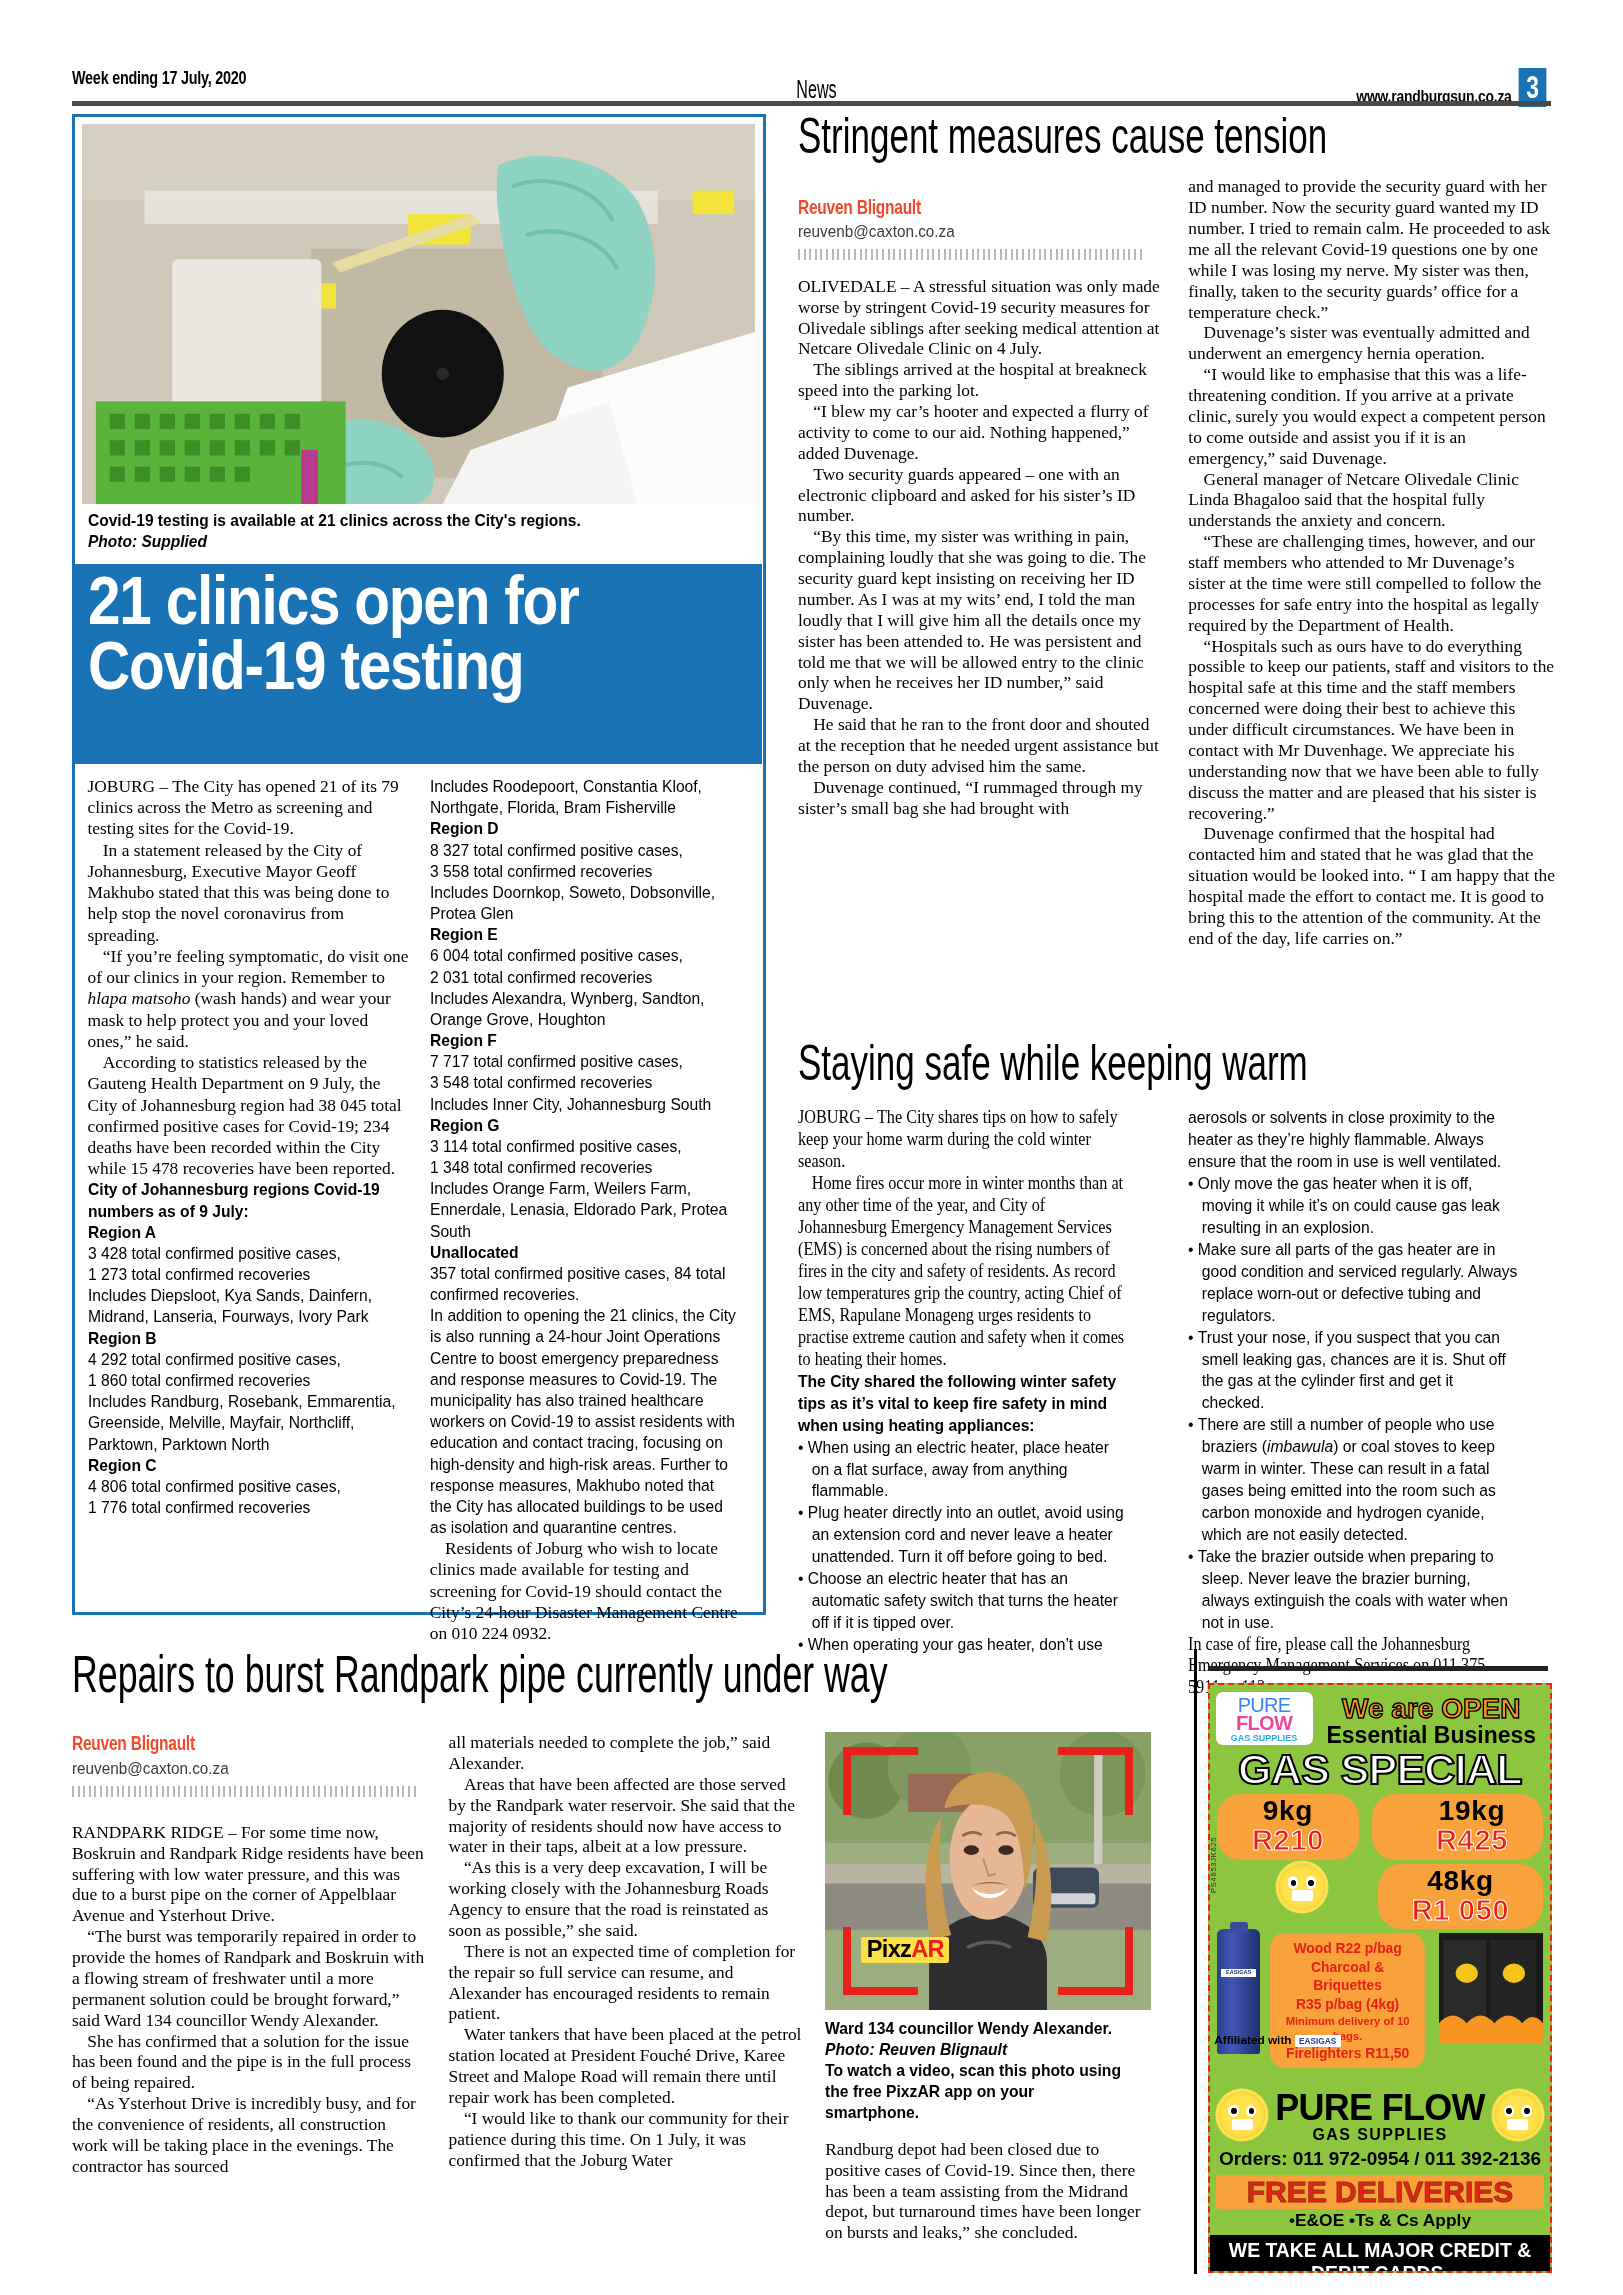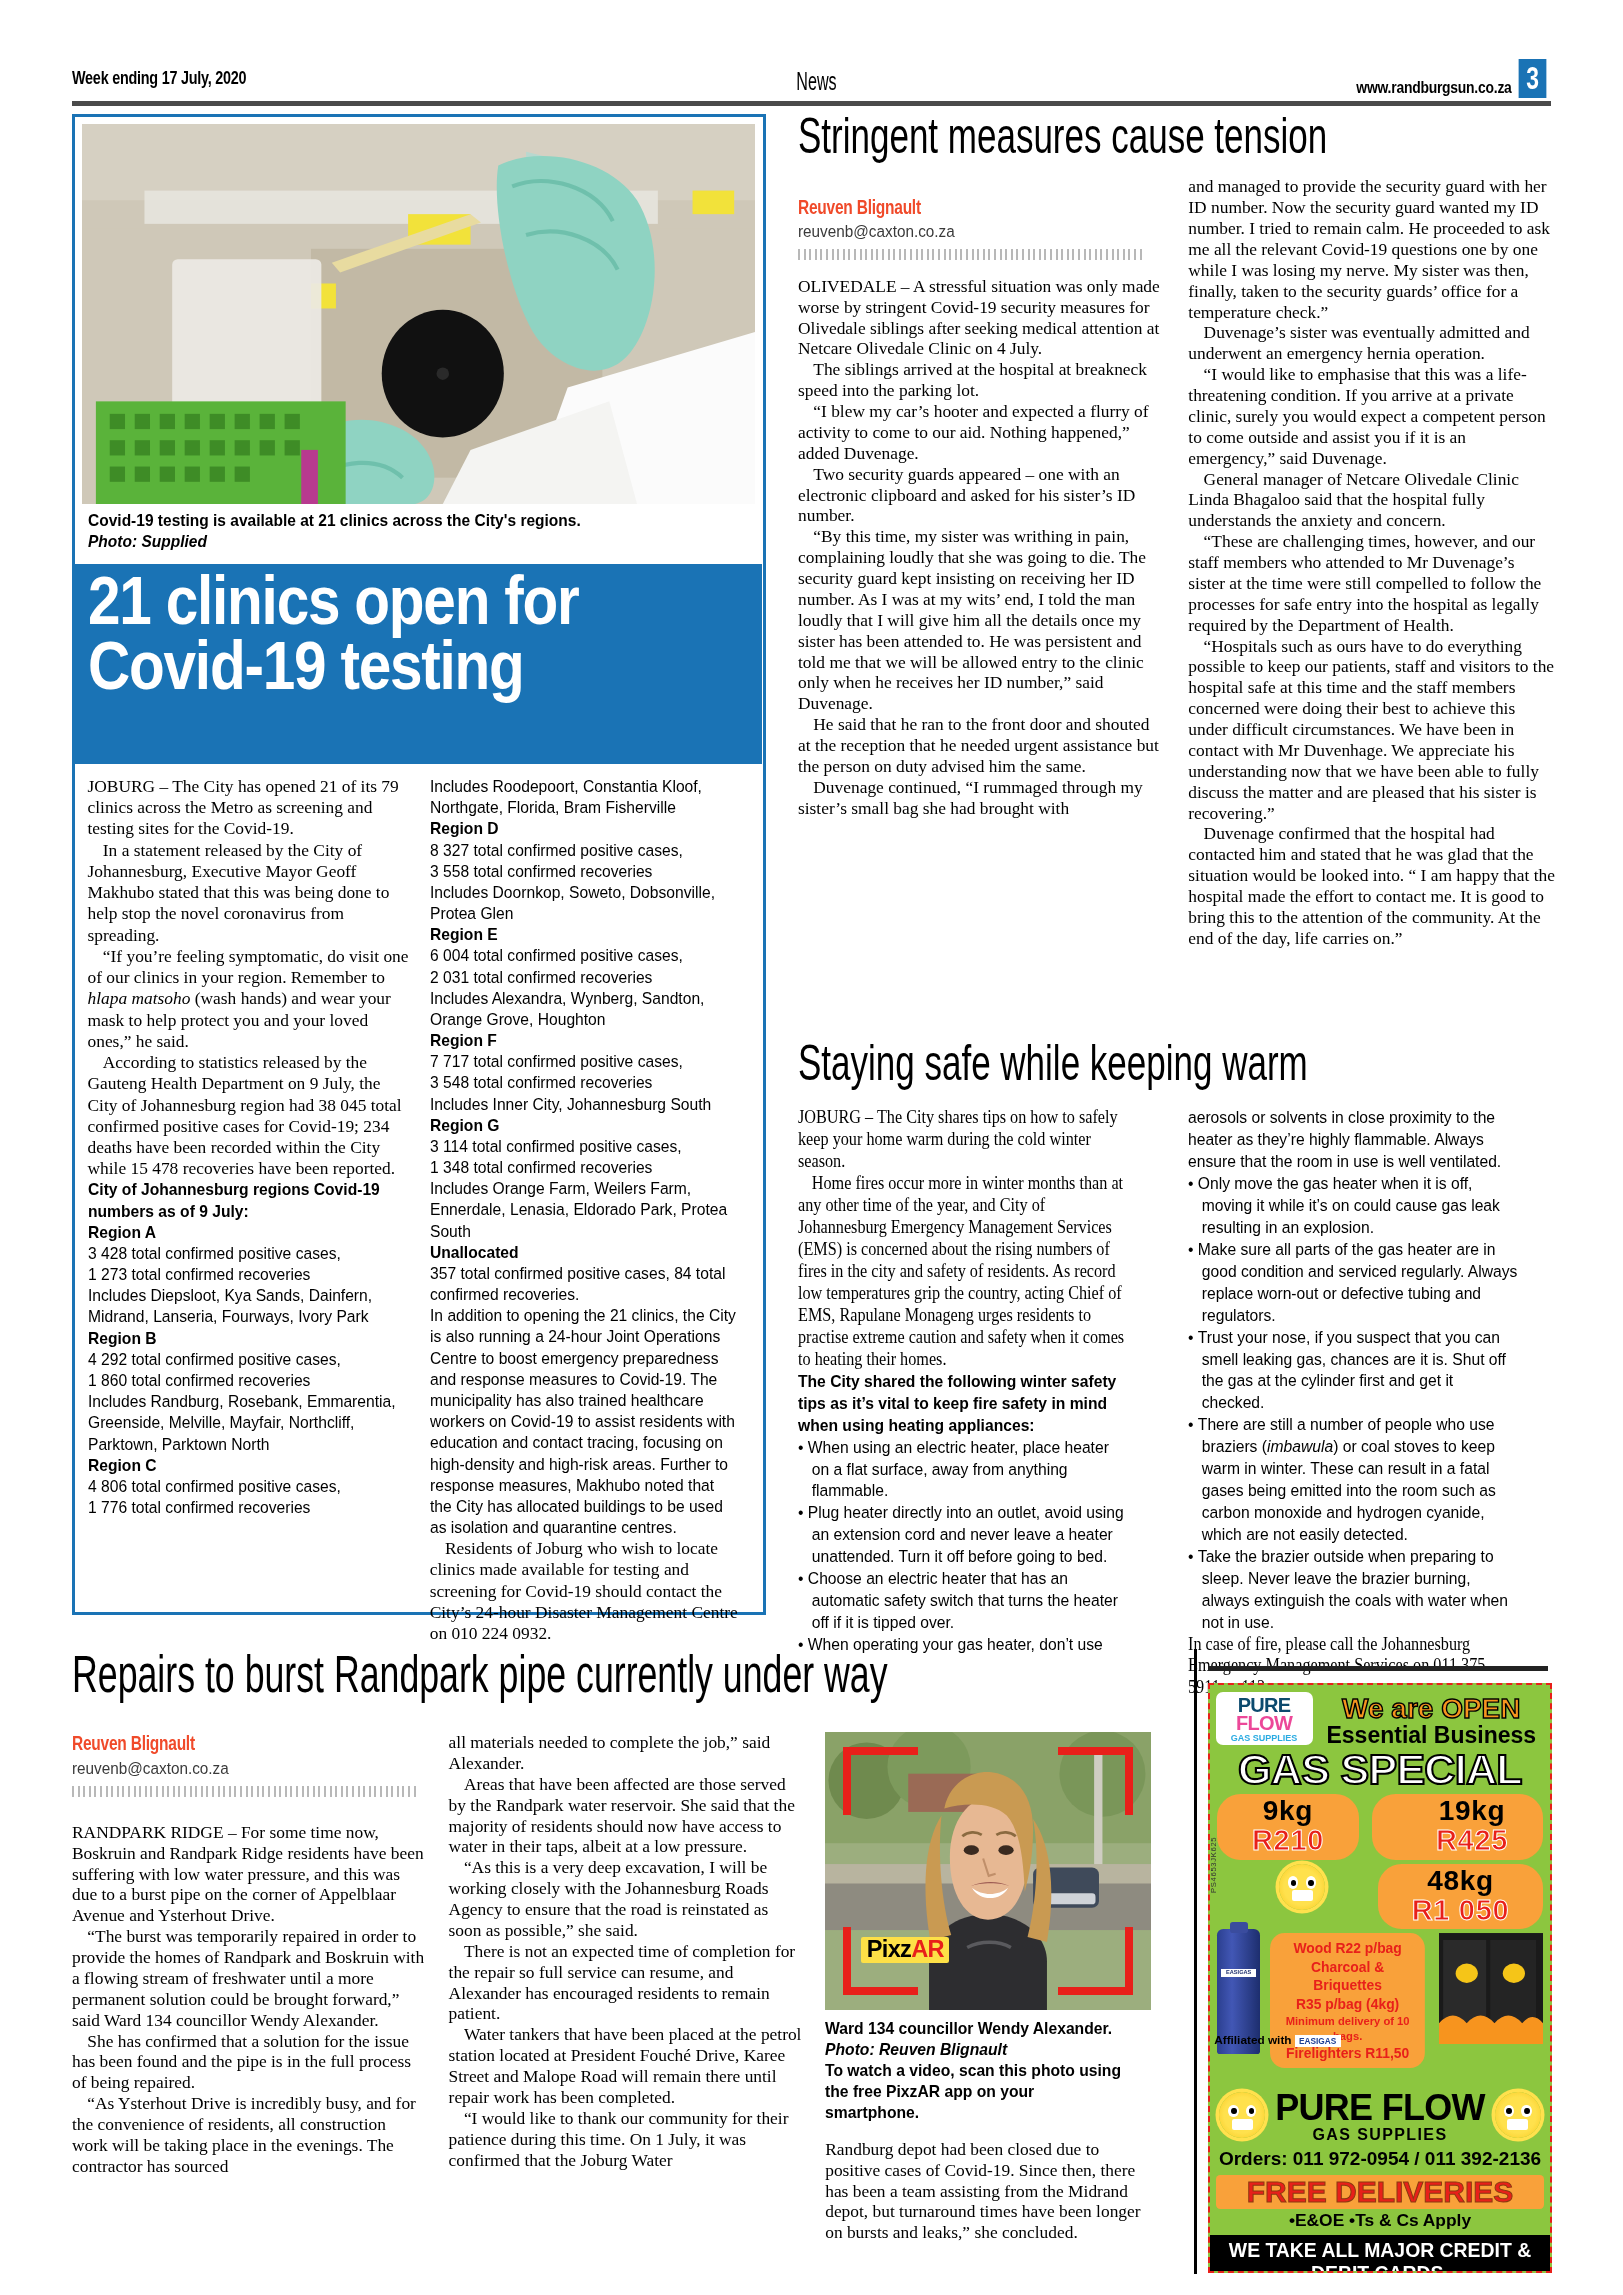--- a/index.html
+++ b/index.html
@@ -6,22 +6,22 @@
   html, body {
     width: 1624px; height: 2295px;
     background: #ffffff;
     font-family: "Liberation Serif", serif;
     -webkit-font-smoothing: antialiased;
   }
   .page { position: relative; width: 1624px; height: 2295px; background:#fff; }
 
   
   .masthead {
-    position:absolute; left:72px; top:60px; width:1479px; height:37px;
-    display:flex; align-items:center; justify-content:space-between;
+    position:absolute; left:72px; top:68px; width:1479px; height:37px;
+    display:flex; align-items:flex-start; justify-content:space-between;
   }
   .mast-date {
     font-family:"Liberation Sans", sans-serif;
     font-weight:bold; font-size:18px; letter-spacing:-0.3px;
     transform: scaleX(0.80); transform-origin: left bottom; white-space:nowrap;
   }
   .mast-section {
     font-family:"Liberation Sans", sans-serif;
     font-weight:300; font-size:26px; letter-spacing:0px;
     transform: scaleX(0.62); transform-origin:center bottom;
@@ -203,21 +203,21 @@
   .ad {
     position:absolute; left:1208px; top:1683px; width:344px; height:590px;
     background:#8cc63f; overflow:hidden;
     border:2.8px dashed #e8201a;
     font-family:"Liberation Sans", sans-serif;
   }
   .ad-top { display:flex; align-items:flex-start; padding:7px 5.6px 0 5.6px; gap:5.6px; }
   .pf-badge {
     background:#fff; border-radius:7px; padding:3.5px 5.6px 2.1px 5.6px; text-align:center; width:97px;
   }
-  .pf-badge .l1 { color:#0c4a6e; font-weight:bold; font-size:20px; line-height:0.92; letter-spacing:-0.7px; }
+  .pf-badge .l1 { color:#3b82f6; font-weight:normal; font-size:20px; line-height:0.92; letter-spacing:-0.7px; }
   .pf-badge .l2 { color:#ec4899; font-weight:bold; font-size:20px; line-height:0.92; letter-spacing:-0.7px; }
   .pf-badge .l3 { color:#29abe2; font-weight:bold; font-size:9px; letter-spacing:0px; margin-top:0.7px;}
   .ad-open {
     color:#f7941e; font-weight:bold; font-size:28px; line-height:1;
     -webkit-text-stroke:1.4px #000; text-align:center; flex:1; padding-top:2.8px;
   }
   .ad-ess {
     color:#000; font-weight:bold; font-size:23px; line-height:1.05; text-align:center; flex:1;
   }
   .ad-gas {

